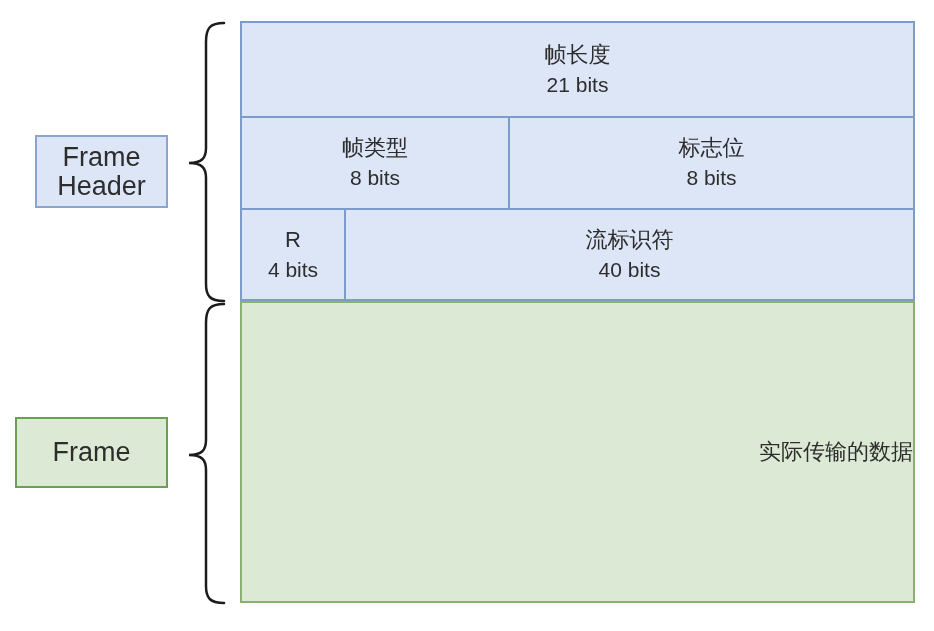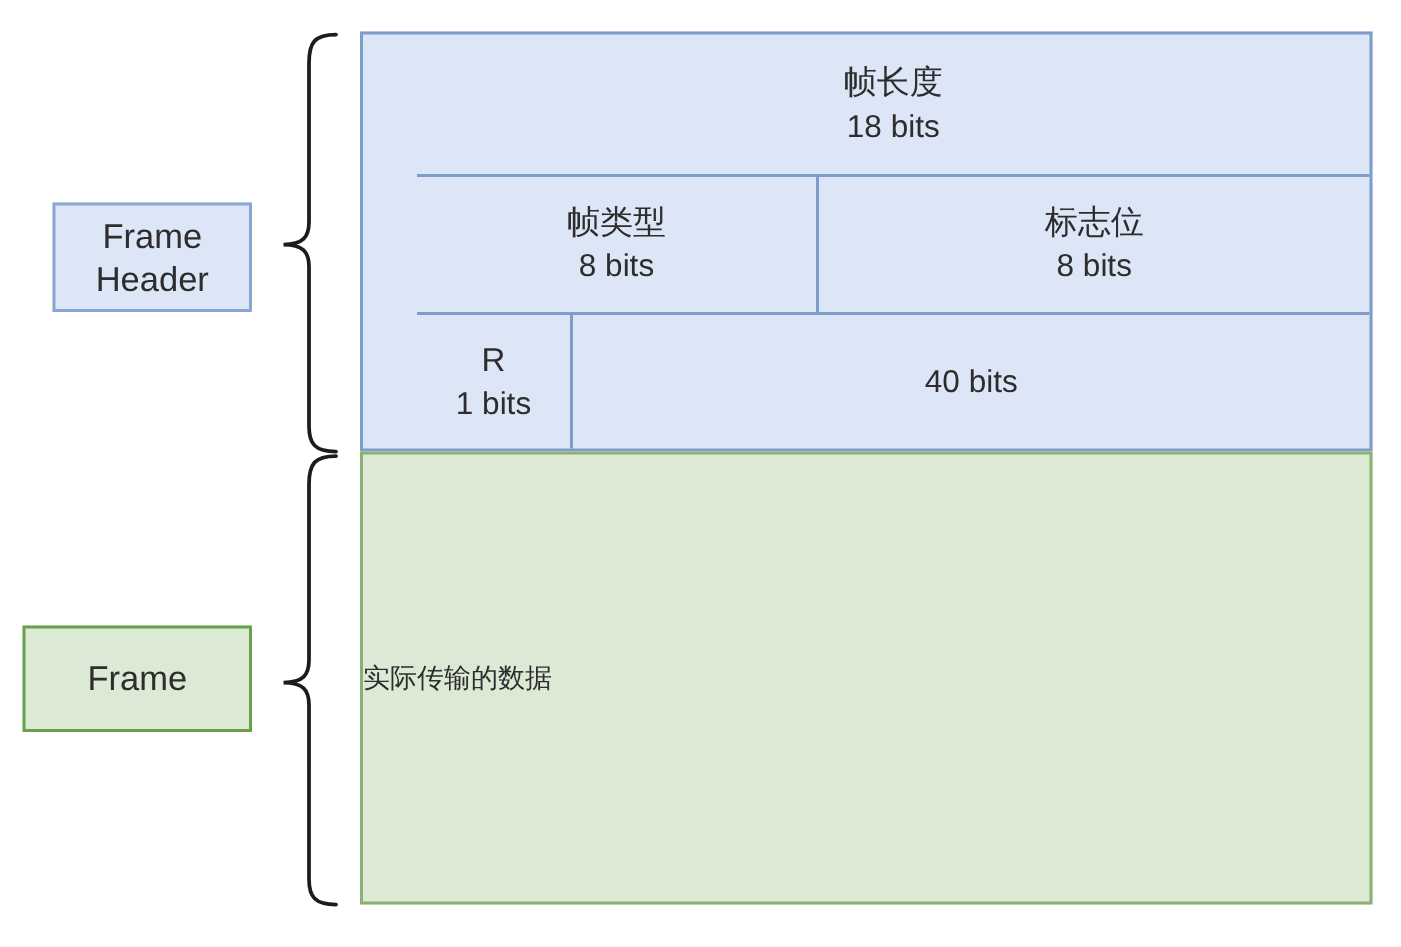--- a/index.html
+++ b/index.html
@@ -31,42 +31,42 @@
     stroke-width:2.5;
     stroke-linecap:round;
   }
 
   
   .side-label {
     position:absolute;
     display:flex; flex-direction:column;
     align-items:center; justify-content:center;
     text-align:center;
-    font-size:23px; line-height:29px;
+    font-size:27px; line-height:29px;
     color:var(--text);
   }
   .side-label.header {
     left:35px; top:135px; width:133px; height:73px;
     background:var(--blue-fill);
     border:2px solid var(--label-blue-border);
   }
   .side-label.payload {
     left:15px; top:417px; width:153px; height:71px;
     background:var(--green-fill);
     border:2px solid var(--label-green-border);
   }
 
   
   .ftable-header {
     position:absolute;
     left:240px; top:21px;
     width:675px; height:280px;
     background:var(--blue-fill);
     border:2px solid var(--blue-border);
-    display:flex; flex-direction:column;padding-left:36px;
+    display:flex; flex-direction:column;
   }
   .hrow { display:flex; width:100%; }
   .hrow.r1 { height:93px; }
   .hrow.r2 { height:92px; border-top:2px solid var(--blue-border); }
   .hrow.r3 { height:91px; border-top:2px solid var(--blue-border); }
 
   .cell {
     display:flex; flex-direction:column;
     align-items:center; justify-content:center;
     text-align:center;
@@ -81,23 +81,23 @@
   .cname { font-size:22px; color:var(--text); }
   .cbits { font-size:21px; color:var(--text); }
 
   
   .fpayload {
     position:absolute;
     left:240px; top:301px;
     width:675px; height:302px;
     background:var(--green-fill);
     border:2px solid var(--green-border);
-    display:flex; align-items:center; justify-content:flex-start;
+    display:flex; align-items:center; justify-content:flex-end;
     text-align:center;
-    font-size:18px;
+    font-size:22px;
     color:var(--text);
   }
 </style>
 </head>
 <body>
 
 <div class="canvas">
 
   <svg class="braces-svg" viewBox="0 0 934 631" xmlns="http://www.w3.org/2000/svg">
     <path d="M 224 23 C 210 23 206 28 206 42 L 206 148 C 206 158 202 163 189 163 C 202 163 206 168 206 178 L 206 284 C 206 296 210 301 224 301"></path>
@@ -110,39 +110,40 @@
   </div>
 
   <div class="side-label payload">
     <div>Frame</div>
   </div>
 
   <div class="ftable-header">
     <div class="hrow r1">
       <div class="cell full">
         <div class="cname">帧长度</div>
-        <div class="cbits">18 bits</div>
+        <div class="cbits">21 bits</div>
       </div>
     </div>
     <div class="hrow r2">
       <div class="cell left">
         <div class="cname">帧类型</div>
         <div class="cbits">8 bits</div>
       </div>
       <div class="cell right">
         <div class="cname">标志位</div>
         <div class="cbits">8 bits</div>
       </div>
     </div>
     <div class="hrow r3">
       <div class="cell left">
         <div class="cname">R</div>
-        <div class="cbits">1 bits</div>
+        <div class="cbits">4 bits</div>
       </div>
       <div class="cell right">
+        <div class="cname">流标识符</div>
         <div class="cbits">40 bits</div>
       </div>
     </div>
   </div>
 
   <div class="fpayload">
     <div>实际传输的数据</div>
   </div>
 
 </div>

